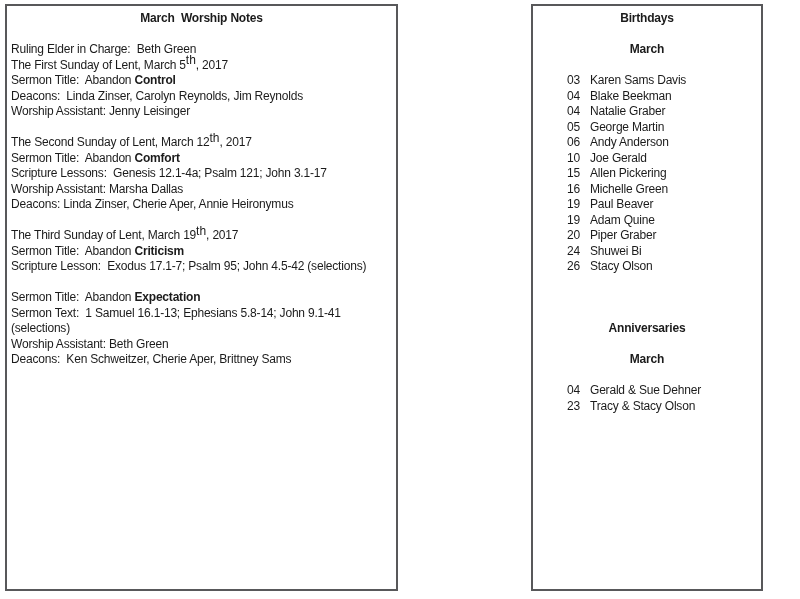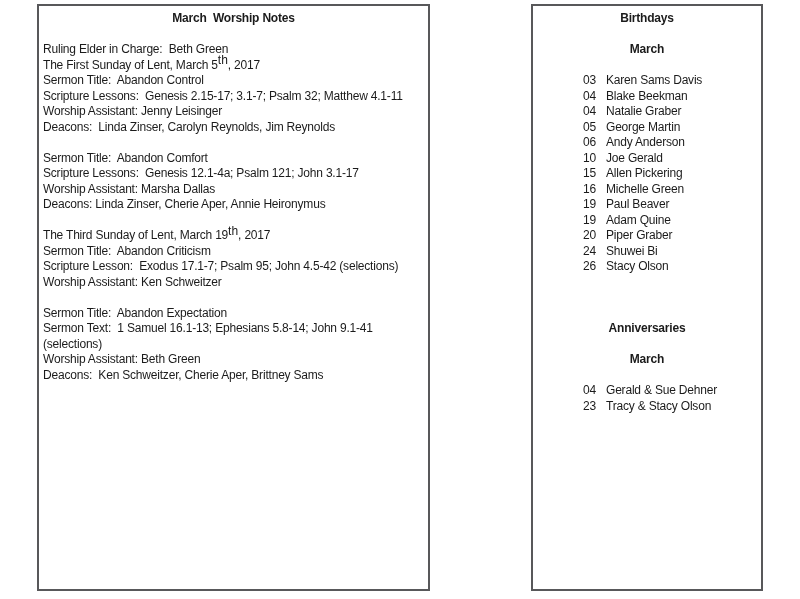--- a/index.html
+++ b/index.html
@@ -26,48 +26,47 @@
     top: 4px;
     height: 587px;
     box-sizing: border-box;
     border: 2px solid #58585a;
     background: #ffffff;
   }
   #worship-panel {
     left: 5px;
     width: 393px;
     padding: 5px 4px 0 4px;
-    margin-left: 32px;
   }
   #birthdays-panel {
     left: 531px;
     width: 232px;
     padding: 5px 0 0 0;
   }
   .line {
     white-space: pre-wrap;
   }
   .center-title {
     text-align: center;
     font-weight: bold;
     white-space: pre-wrap;
   }
   .gap-1 { margin-top: 15.5px; }
   .gap-3 { margin-top: 46.5px; }
-  .b { font-weight: normal; }
+  .b { font-weight: bold; }
   sup.th {
     font-size: 12px;
     letter-spacing: 0;
     line-height: 0;
     position: relative;
     top: -4.5px;
     vertical-align: baseline;
   }
   .roster {
-    padding-left: 50px;
+    padding-left: 34px;
   }
   .roster-row {
     display: flex;
     white-space: pre-wrap;
   }
   .roster-row .day {
     width: 23px;
     flex: 0 0 23px;
   }
 </style>
@@ -76,37 +75,36 @@
 
 <div id="page">
 
   <div class="panel" id="worship-panel">
     <div class="center-title">March  Worship Notes</div>
 
     <div class="gap-1">
       <div class="line">Ruling Elder in Charge:  Beth Green</div>
       <div class="line"><span>The First Sunday of Lent, March 5</span><sup class="th">th</sup><span>, 2017</span></div>
       <div class="line"><span>Sermon Title:  Abandon </span><span class="b">Control</span></div>
-      <div class="line">Scripture Lessons:  Genesis 2.15-17; 3.1-7; Psalm 32; Matthew 4.1-11</div>
+      <div class="line">Deacons:  Linda Zinser, Carolyn Reynolds, Jim Reynolds</div>
       <div class="line">Worship Assistant: Jenny Leisinger</div>
-      <div class="line">Deacons:  Linda Zinser, Carolyn Reynolds, Jim Reynolds</div>
     </div>
 
     <div class="gap-1">
+      <div class="line"><span>The Second Sunday of Lent, March 12</span><sup class="th">th</sup><span>, 2017</span></div>
       <div class="line"><span>Sermon Title:  Abandon </span><span class="b">Comfort</span></div>
       <div class="line">Scripture Lessons:  Genesis 12.1-4a; Psalm 121; John 3.1-17</div>
       <div class="line">Worship Assistant: Marsha Dallas</div>
       <div class="line">Deacons: Linda Zinser, Cherie Aper, Annie Heironymus</div>
     </div>
 
     <div class="gap-1">
       <div class="line"><span>The Third Sunday of Lent, March 19</span><sup class="th">th</sup><span>, 2017</span></div>
       <div class="line"><span>Sermon Title:  Abandon </span><span class="b">Criticism</span></div>
       <div class="line">Scripture Lesson:  Exodus 17.1-7; Psalm 95; John 4.5-42 (selections)</div>
-      <div class="line">Worship Assistant: Ken Schweitzer</div>
     </div>
 
     <div class="gap-1">
       <div class="line"><span>Sermon Title:  Abandon </span><span class="b">Expectation</span></div>
       <div class="line">Sermon Text:  1 Samuel 16.1-13; Ephesians 5.8-14; John 9.1-41 (selections)</div>
       <div class="line">Worship Assistant: Beth Green</div>
       <div class="line">Deacons:  Ken Schweitzer, Cherie Aper, Brittney Sams</div>
     </div>
   </div>
 

